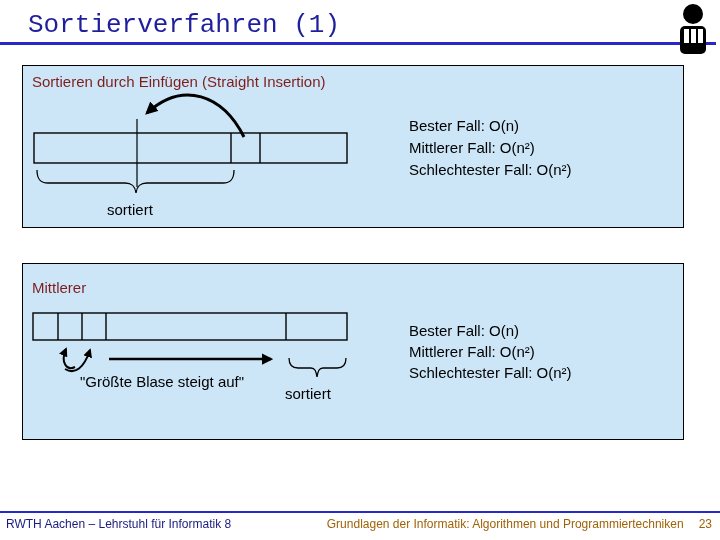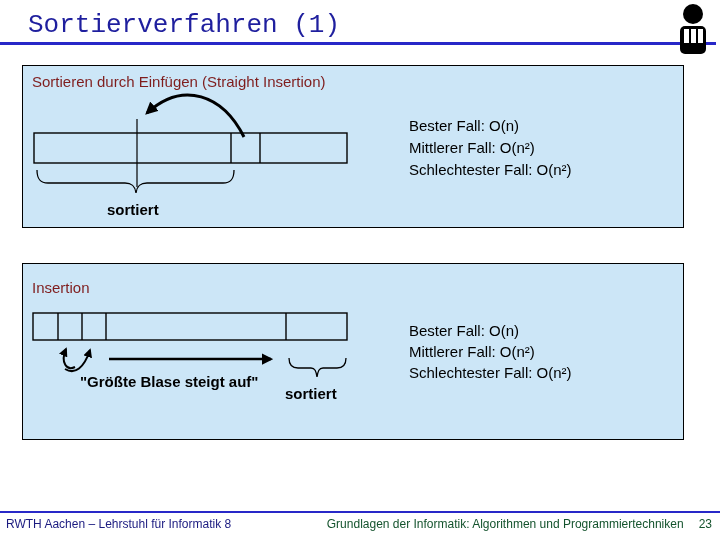--- a/index.html
+++ b/index.html
@@ -39,37 +39,37 @@
     background: #cce6f7; border: 1px solid #000;
   }
   #box-insertion { top: 65px;  height: 163px; }
   #box-bubble    { top: 263px; height: 177px; }
   .box-heading {
     position: absolute; left: 9px; font-size: 15px; color: #7f1d1d; white-space: nowrap;
   }
   #box-insertion .box-heading { top: 7px; }
   #box-bubble    .box-heading { top: 15px; }
   .diagram-svg { position: absolute; left: 0; top: 0; }
-  .diagram-label { position: absolute; font-size: 15px; color: #000; white-space: nowrap; font-weight: bold; }
+  .diagram-label { position: absolute; font-size: 15px; color: #000; white-space: nowrap; }
   .complexity {
     position: absolute; left: 386px; font-size: 15px; color: #000; white-space: nowrap;
   }
   #box-insertion .complexity { top: 49px; line-height: 22px; }
   #box-bubble    .complexity { top: 56px; line-height: 21px; }
   
   .footer-rule {
     position: absolute; left: 0; top: 511px; width: 720px; height: 2px; background: #2828c8;
   }
   .footer-left {
     position: absolute; left: 6px; top: 517px;
     font-size: 12px; color: #1b1b80; white-space: nowrap;
   }
   .footer-right {
     position: absolute; right: 8px; top: 517px;
-    font-size: 12px; color: #14532d; white-space: nowrap;
+    font-size: 12px; color: #a16207; white-space: nowrap;
   }
   .footer-right .page-num { margin-left: 15px; }
   svg path, svg line, svg rect { vector-effect: none; }
 </style>
 </head>
 <body>
 
 <div class="slide-title">Sortierverfahren (1)</div>
 <div class="title-rule"></div>
 <div class="logo">
@@ -124,21 +124,21 @@
     <line x1="263" y1="49" x2="263" y2="76" stroke="#000" stroke-width="1.4"></line>
 
     <path d="M 52,103 C 44,107 37,99 43,85" fill="none" stroke="#000" stroke-width="2" marker-end="url(#ah-med)"></path>
     <path d="M 42,105 C 52,111 61,104 67,86" fill="none" stroke="#000" stroke-width="2" marker-end="url(#ah-med)"></path>
 
     <path d="M 86,95 L 248,95" fill="none" stroke="#000" stroke-width="2.5" marker-end="url(#ah-med)"></path>
 
     <path d="M 266,94 C 266,100 268,104 275,104 L 288,104 C 292,104 293,107 294,113
              C 295,107 296,104 300,104 L 314,104 C 321,104 323,100 323,94" fill="none" stroke="#000" stroke-width="1.3"></path>
   </svg>
-  <div class="box-heading">Insertion</div>
+  <div class="box-heading">Mittlerer</div>
   <div class="diagram-label" style="left:57px; top:109px;">"Größte Blase steigt auf"</div>
   <div class="diagram-label" style="left:262px; top:121px;">sortiert</div>
   <div class="complexity">
     <div>Bester Fall: O(n)</div>
     <div>Mittlerer Fall: O(n²)</div>
     <div>Schlechtester Fall: O(n²)</div>
   </div>
 </div>
 
 <div class="footer-rule"></div>

